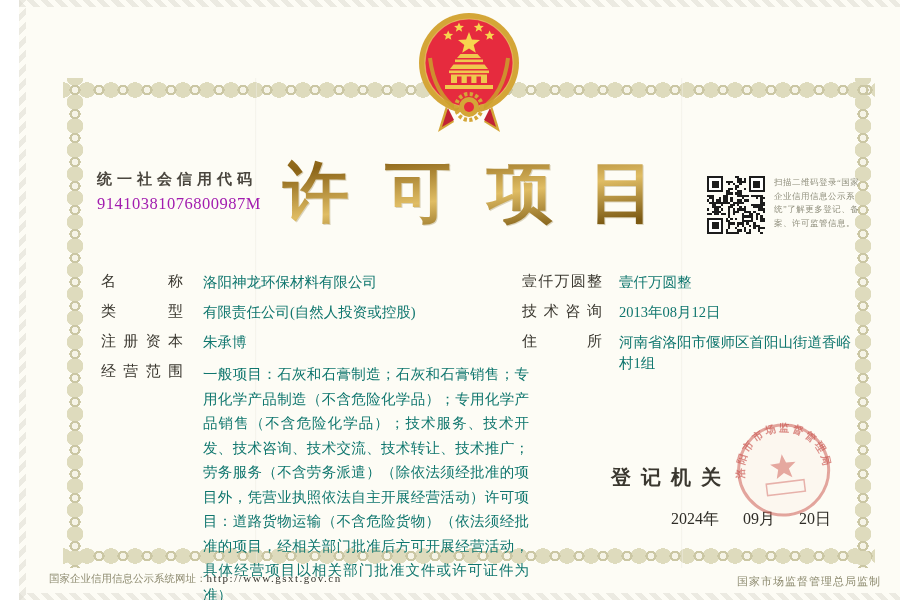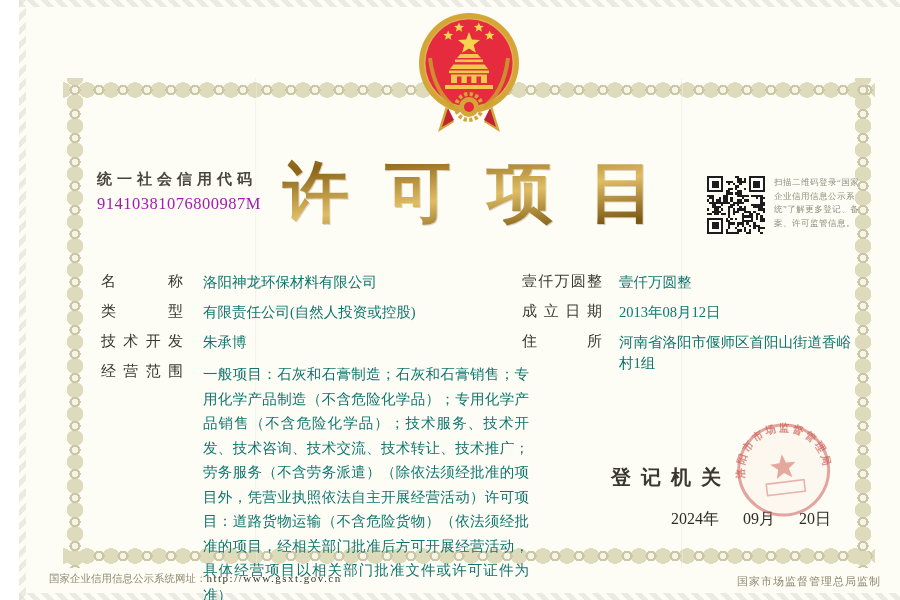--- a/index.html
+++ b/index.html
@@ -365,36 +365,36 @@
   <div class="fields-left">
     <div class="frow">
       <span class="flabel">名称</span>
       <span class="fvalue">洛阳神龙环保材料有限公司</span>
     </div>
     <div class="frow">
       <span class="flabel">类型</span>
       <span class="fvalue">有限责任公司(自然人投资或控股)</span>
     </div>
     <div class="frow">
-      <span class="flabel">技术开发</span>
+      <span class="flabel">注册资本</span>
       <span class="fvalue">朱承博</span>
     </div>
     <div class="frow">
       <span class="flabel">经营范围</span>
       <span class="fvalue scope">一般项目：石灰和石膏制造；石灰和石膏销售；专用化学产品制造（不含危险化学品）；专用化学产品销售（不含危险化学品）；技术服务、技术开发、技术咨询、技术交流、技术转让、技术推广；劳务服务（不含劳务派遣）（除依法须经批准的项目外，凭营业执照依法自主开展经营活动）许可项目：道路货物运输（不含危险货物）（依法须经批准的项目，经相关部门批准后方可开展经营活动，具体经营项目以相关部门批准文件或许可证件为准）</span>
     </div>
   </div>
 
   <div class="fields-right">
     <div class="frow">
       <span class="flabel">壹仟万圆整</span>
       <span class="fvalue">壹仟万圆整</span>
     </div>
     <div class="frow">
-      <span class="flabel">成立日期</span>
+      <span class="flabel">技术咨询</span>
       <span class="fvalue">2013年08月12日</span>
     </div>
     <div class="frow">
       <span class="flabel">住所</span>
       <span class="fvalue">河南省洛阳市偃师区首阳山街道香峪村1组</span>
     </div>
   </div>
 
   <div class="reg-label">登记机关</div>
 

